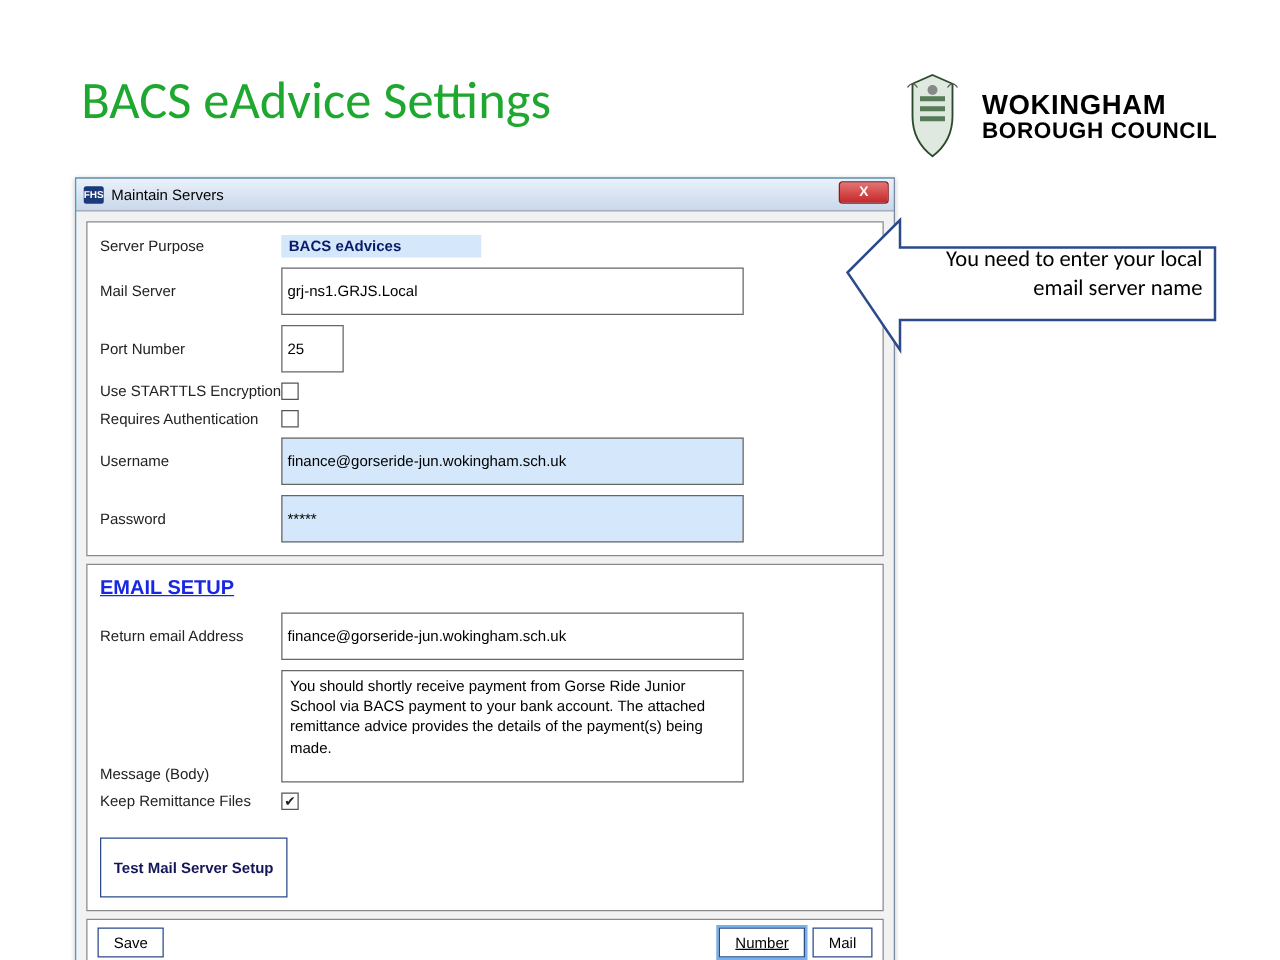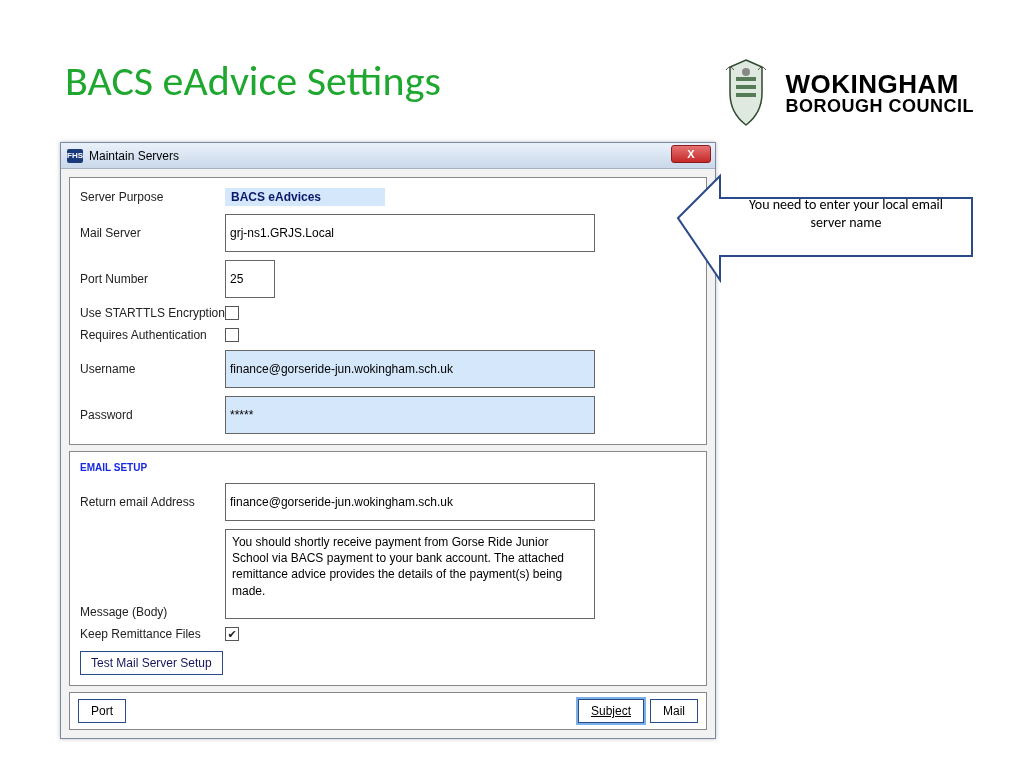--- a/index.html
+++ b/index.html
@@ -32,21 +32,21 @@
   width: 60px;
   height: 75px;
 }
 .brand-text {
   display: flex;
   flex-direction: column;
   line-height: 1;
 }
 .brand-main {
   font-weight: 900;
-  font-size: 26px;
+  font-size: 22px;
   letter-spacing: 0.5px;
 }
 .brand-sub {
   font-weight: 700;
   font-size: 18px;
   letter-spacing: 0.5px;
 }
 .dialog {
   position: absolute;
   left: 60px;
@@ -144,41 +144,43 @@
   background: #fff;
   display: inline-flex;
   align-items: center;
   justify-content: center;
   font-size: 11px;
   cursor: pointer;
 }
 .section-heading {
   color: #1727e2;
   font-weight: 700;
-  font-size: 10px;
+  font-size: 16px;
   margin-bottom: 10px;
+  text-decoration: underline;
 }
 .textarea {
   border: 1px solid #666;
   font-size: 12px;
   padding: 4px 6px;
   width: 370px;
   height: 90px;
   resize: none;
   font-family: inherit;
   line-height: 1.35;
 }
 .test-btn {
   border: 1px solid #2a4a8a;
   background: #fff;
   color: #15165a;
   font-size: 12px;
-  padding: 4px 10px;
+  padding: 16px 10px;
   cursor: pointer;
-  margin-top: 2px;
+  margin-top: 14px;
+  font-weight: bold;
 }
 .button-row {
   background: #fff;
   border: 1px solid #888;
   padding: 6px 8px;
   display: flex;
   align-items: center;
 }
 .btn {
   border: 1px solid #2a4a8a;
@@ -196,25 +198,25 @@
 .callout-arrow {
   position: absolute;
   left: 672px;
   top: 168px;
 }
 .callout-text {
   position: absolute;
   left: 730px;
   top: 196px;
   width: 232px;
-  font-size: 14px;
+  font-size: 18px;
   font-family: Calibri, sans-serif;
   color: #000;
   line-height: 1.3;
-  text-align: center;
+  text-align: right;
 }
 </style>
 </head>
 <body>
 
 <div class="slide-title">BACS eAdvice Settings</div>
 
 <div class="brand">
   <svg class="brand-crest" viewBox="0 0 60 75">
     <path d="M30 5 L46 12 L46 38 Q46 58 30 70 Q14 58 14 38 L14 12 Z" fill="#dfe9df" stroke="#2e4a2e" stroke-width="1.5"></path>
@@ -280,23 +282,23 @@
         <textarea class="textarea" style="">You should shortly receive payment from Gorse Ride Junior School via BACS payment to your bank account. The attached remittance advice provides the details of the payment(s) being made.</textarea>
       </div>
       <div class="row">
         <div class="label">Keep Remittance Files</div>
         <div class="chk">✔</div>
       </div>
       <button class="test-btn">Test Mail Server Setup</button>
     </div>
 
     <div class="button-row">
-      <button class="btn">Port</button>
+      <button class="btn">Save</button>
       <div class="spacer"></div>
-      <button class="btn cancel" style="margin-right:6px">Subject</button>
+      <button class="btn cancel" style="margin-right:6px">Number</button>
       <button class="btn">Mail</button>
     </div>
   </div>
 </div>
 
 <svg class="callout-arrow" width="310" height="160">
   <path d="M 6 50 L 48 8 L 48 30 L 300 30 L 300 88 L 48 88 L 48 112 Z" fill="#ffffff" stroke="#2a4a8a" stroke-width="2"></path>
 </svg>
 <div class="callout-text">You need to enter your local email server name</div>
 

